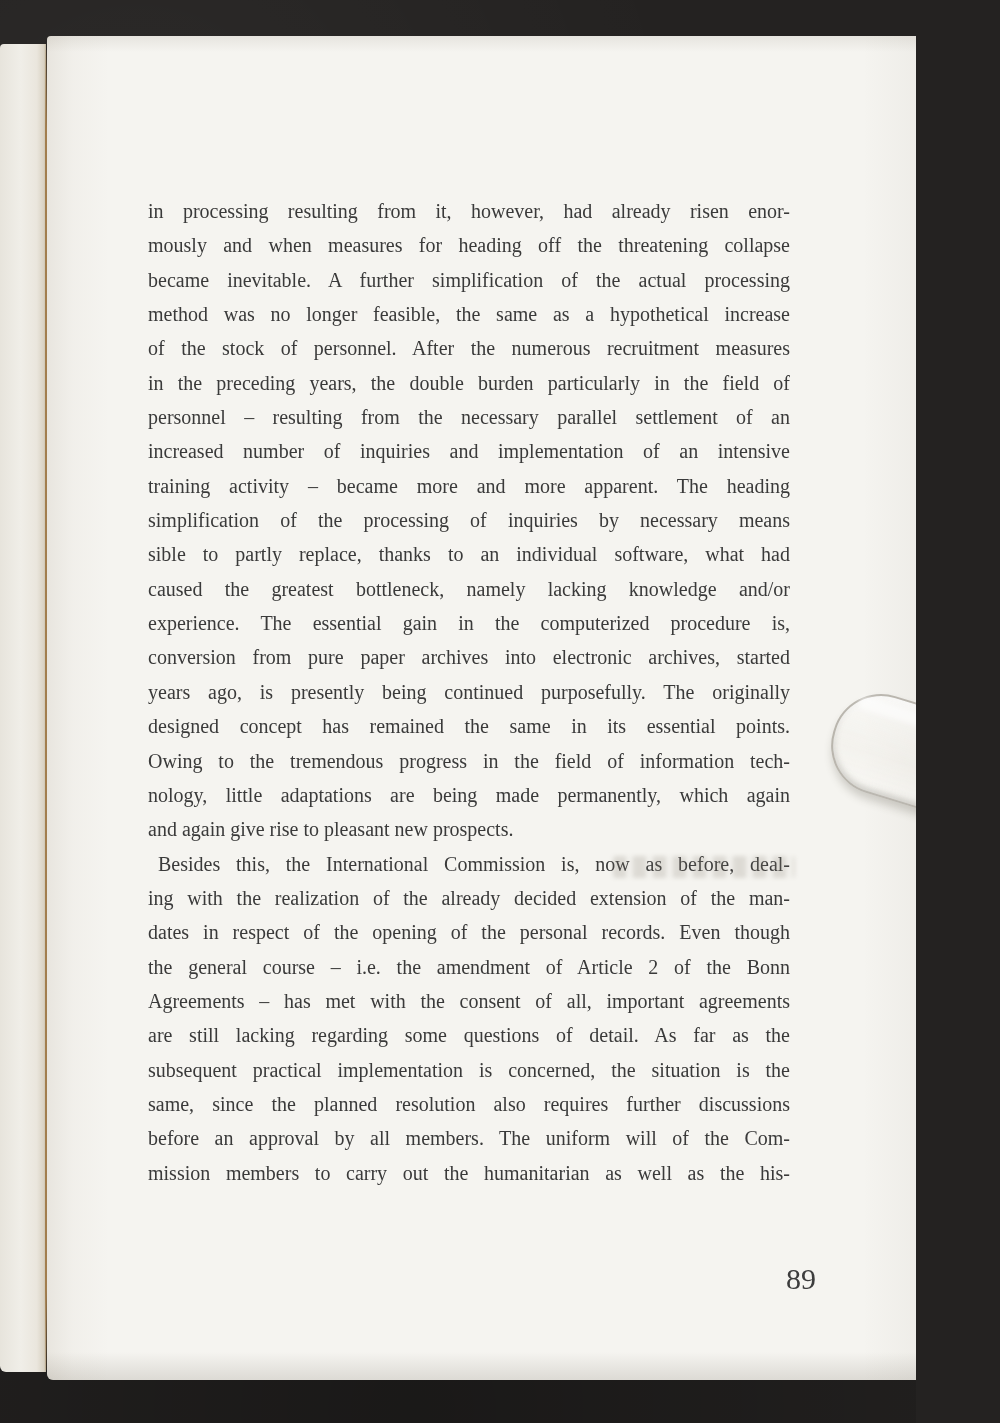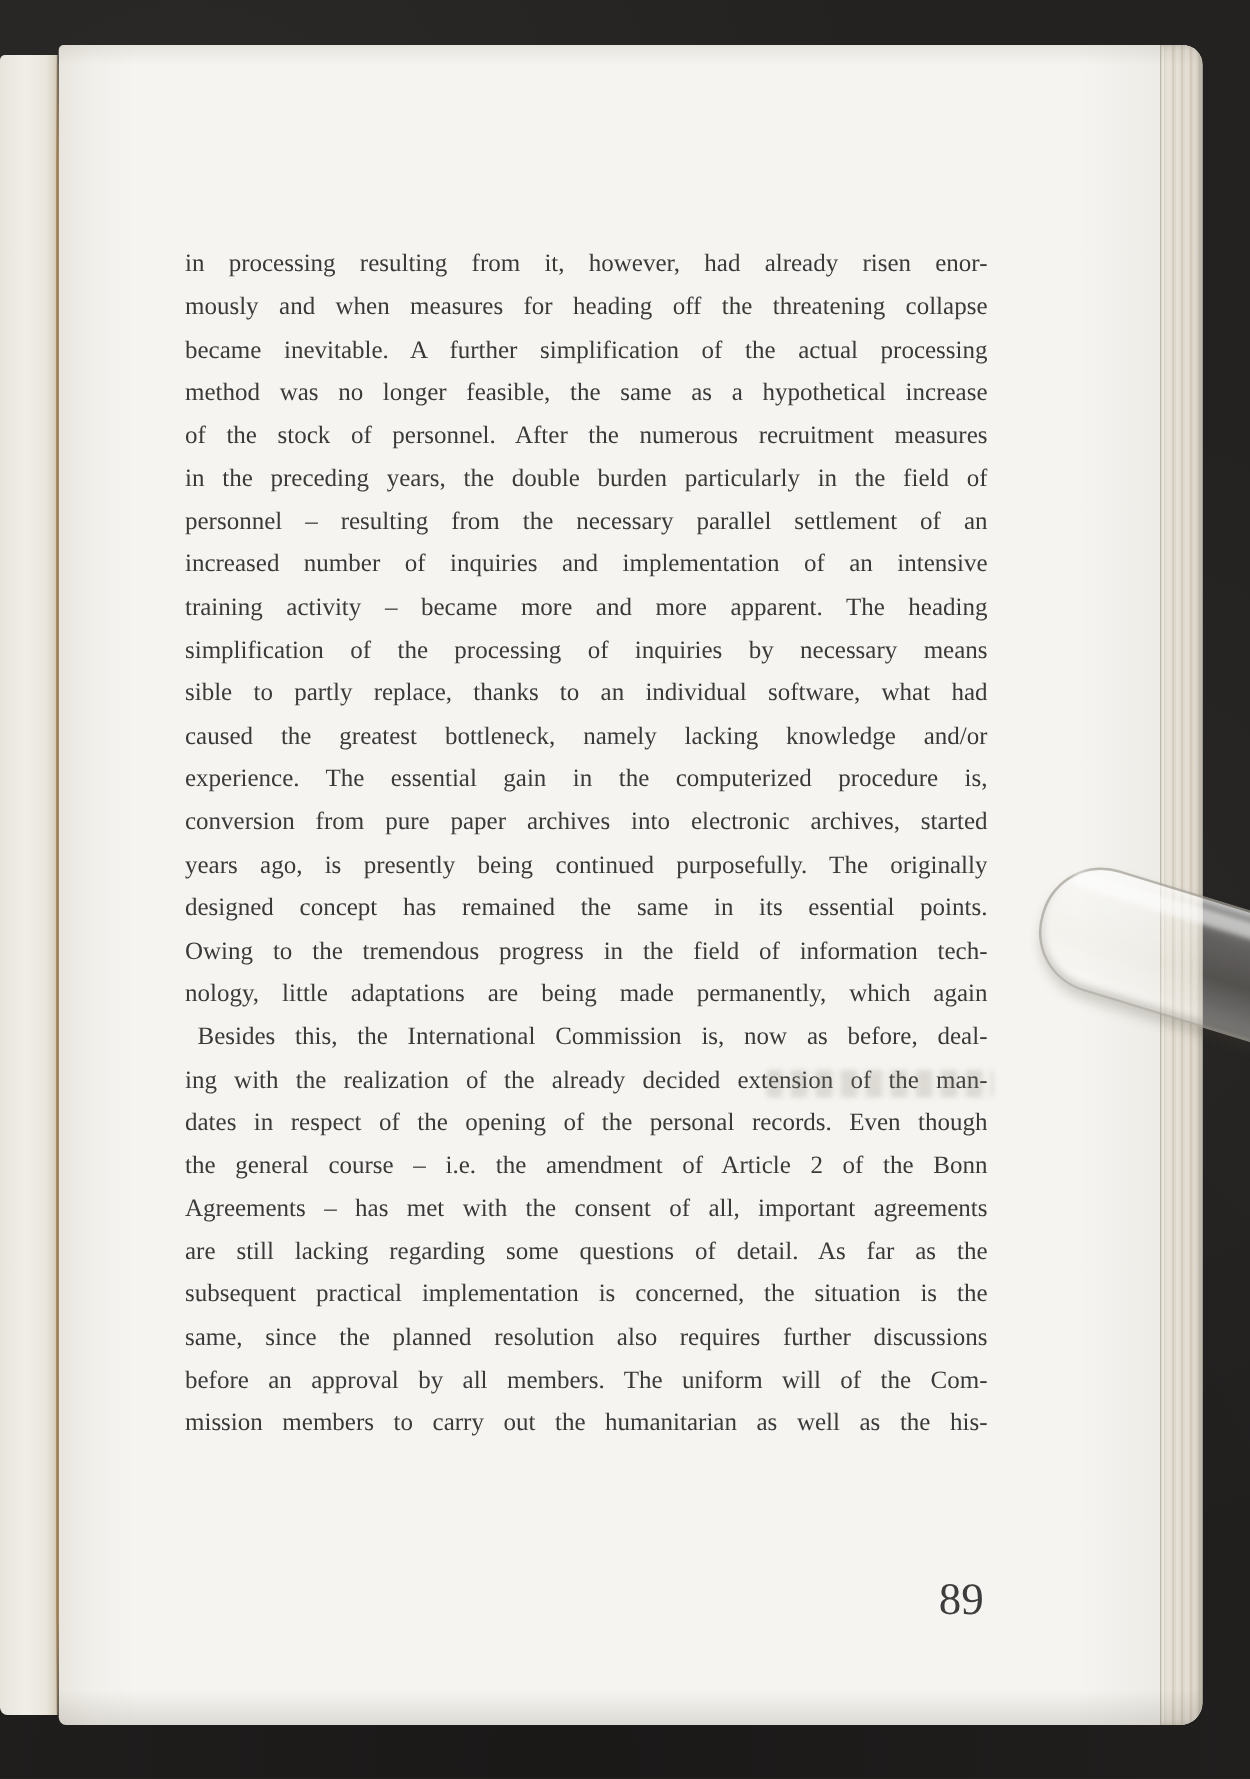--- a/index.html
+++ b/index.html
@@ -1,17 +1,17 @@
 <!DOCTYPE html>
 <html><head>
 <meta charset="utf-8">
 <style>
   html, body { margin:0; padding:0; background:#242221; }
   .photo {
-    position:relative; width:1000px; height:1423px; overflow:hidden;
+    position:relative; width:916px; height:1423px; overflow:hidden;
     background-color:#242221;
     background-image:
       radial-gradient(circle at 15% 12%, rgba(255,255,255,0.035) 0, transparent 38%),
       radial-gradient(circle at 85% 55%, rgba(255,255,255,0.025) 0, transparent 42%),
       radial-gradient(circle at 45% 99%, rgba(0,0,0,0.28) 0, transparent 55%);
     font-family:"Liberation Serif", serif;
   }
   .facing-edge {
     position:absolute; left:0; top:44px; width:46px; height:1328px;
     background:linear-gradient(90deg,#e7e4dc 0%,#f0eee8 45%,#eae6dd 80%,#d8d1c2 96%,#b9ae97 100%);
@@ -46,21 +46,21 @@
   }
   .line::after { content:""; display:inline-block; width:100%; height:0; }
   .line.no-just { text-align:left; }
   .line.no-just::after { content:none; }
   .line.indent { text-indent:10px; }
   .bleed-through {
     position:absolute; left:566px; top:820px; width:182px; height:22px;
     opacity:0.42; filter:blur(2px); border-radius:3px;
     background:repeating-linear-gradient(90deg, rgba(140,133,120,0.55) 0 13px, rgba(140,133,120,0.08) 13px 20px);
   }
-  .page-number { position:absolute; left:704px; top:1226px; font-size:36px; line-height:34px; color:#3d3d3d; }
+  .page-number { position:absolute; left:739px; top:1226px; font-size:30px; line-height:34px; color:#3d3d3d; }
   .clip {
     position:absolute; left:832px; top:694px; width:250px; height:97px;
     border-radius:49px; transform:rotate(17deg); transform-origin:49px 49px;
     background:linear-gradient(180deg, rgba(255,255,255,0.45) 0%, rgba(250,249,246,0.28) 30%, rgba(240,237,230,0.22) 60%, rgba(252,251,248,0.40) 100%);
     border:2px solid rgba(125,119,108,0.5);
     box-shadow: inset 0 3px 5px rgba(255,255,255,0.55), inset 0 -3px 6px rgba(95,90,80,0.28), 3px 6px 9px rgba(70,62,48,0.22);
   }
   .clip-gloss {
     position:absolute; left:14px; top:7px; right:26px; height:13px;
     border-radius:8px; background:rgba(255,255,255,0.55); filter:blur(2px);
@@ -90,20 +90,21 @@
       <div class="line">training activity – became more and more apparent. The heading</div>
       <div class="line">simplification of the processing of inquiries by necessary means</div>
       <div class="line">sible to partly replace, thanks to an individual software, what had</div>
       <div class="line">caused the greatest bottleneck, namely lacking knowledge and/or</div>
       <div class="line">experience. The essential gain in the computerized procedure is,</div>
       <div class="line">conversion from pure paper archives into electronic archives, started</div>
       <div class="line">years ago, is presently being continued purposefully. The originally</div>
       <div class="line">designed concept has remained the same in its essential points.</div>
       <div class="line">Owing to the tremendous progress in the field of information tech-</div>
       <div class="line">nology, little adaptations are being made permanently, which again</div>
+      <div class="line no-just">and again give rise to pleasant new prospects.</div>
 
       <div class="line indent">Besides this, the International Commission is, now as before, deal-</div>
       <div class="line">ing with the realization of the already decided extension of the man-</div>
       <div class="line">dates in respect of the opening of the personal records. Even though</div>
       <div class="line">the general course – i.e. the amendment of Article 2 of the Bonn</div>
       <div class="line">Agreements – has met with the consent of all, important agreements</div>
       <div class="line">are still lacking regarding some questions of detail. As far as the</div>
       <div class="line">subsequent practical implementation is concerned, the situation is the</div>
       <div class="line">same, since the planned resolution also requires further discussions</div>
       <div class="line">before an approval by all members. The uniform will of the Com-</div>

